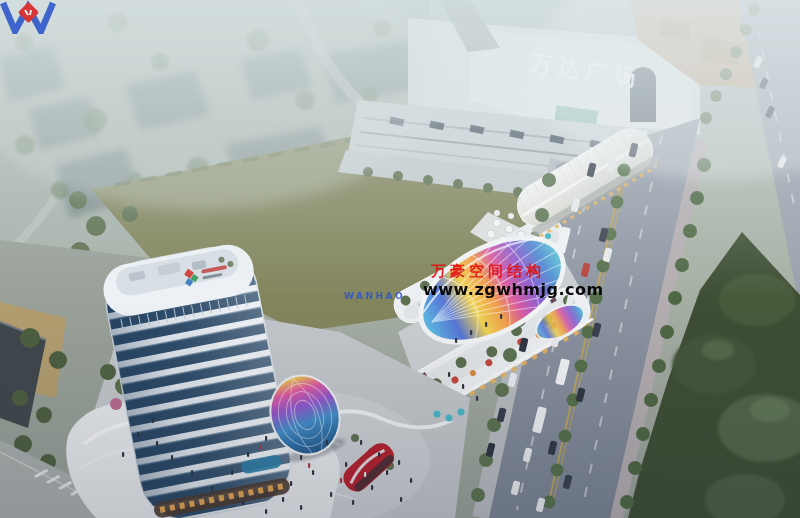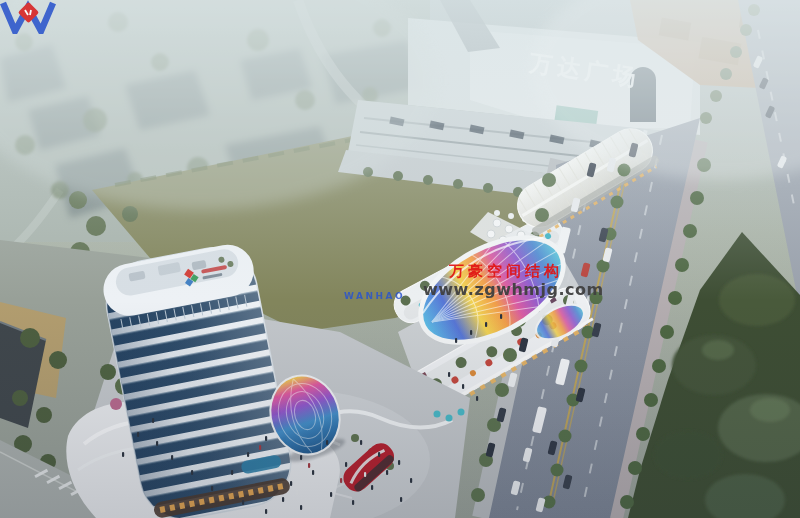--- a/index.html
+++ b/index.html
@@ -4,23 +4,23 @@
 <style>
   html,body{margin:0;padding:0;background:#6b7480;}
   .stage{position:relative;width:800px;height:518px;overflow:hidden;
          background:#aeb8b6;font-family:"DejaVu Sans",sans-serif;}
   .stage svg{position:absolute;left:0;top:0;}
   .watermark{position:absolute;left:0;top:0;width:800px;height:518px;pointer-events:none;}
   .wm-logo{position:absolute;left:366px;top:256px;opacity:.88;}
   .wm-brand{position:absolute;left:344px;top:291px;width:60px;text-align:center;
             font-size:9px;font-weight:bold;letter-spacing:2.5px;color:#2b55cc;opacity:.85;}
   .wm-company{position:absolute;left:431px;top:262px;font-size:15px;font-weight:bold;
-              letter-spacing:4px;color:#e11313;opacity:.92;white-space:nowrap;margin-left:18px;}
+              letter-spacing:4px;color:#e11313;opacity:.92;white-space:nowrap;}
   .wm-site{position:absolute;left:423px;top:280px;font-size:16px;font-weight:bold;
-           letter-spacing:.5px;color:#404040;opacity:.95;white-space:nowrap;}
+           letter-spacing:.5px;color:#000000;opacity:.95;white-space:nowrap;}
   .mall-sign-svgtext{font-weight:600;}
 </style>
 </head>
 <body>
 
 <div class="stage">
 <svg width="800" height="518" viewBox="0 0 800 518">
   <defs>
     <linearGradient id="gBase" x1="0" y1="0" x2="0" y2="1">
       <stop offset="0" stop-color="#b6c0c3"></stop>

